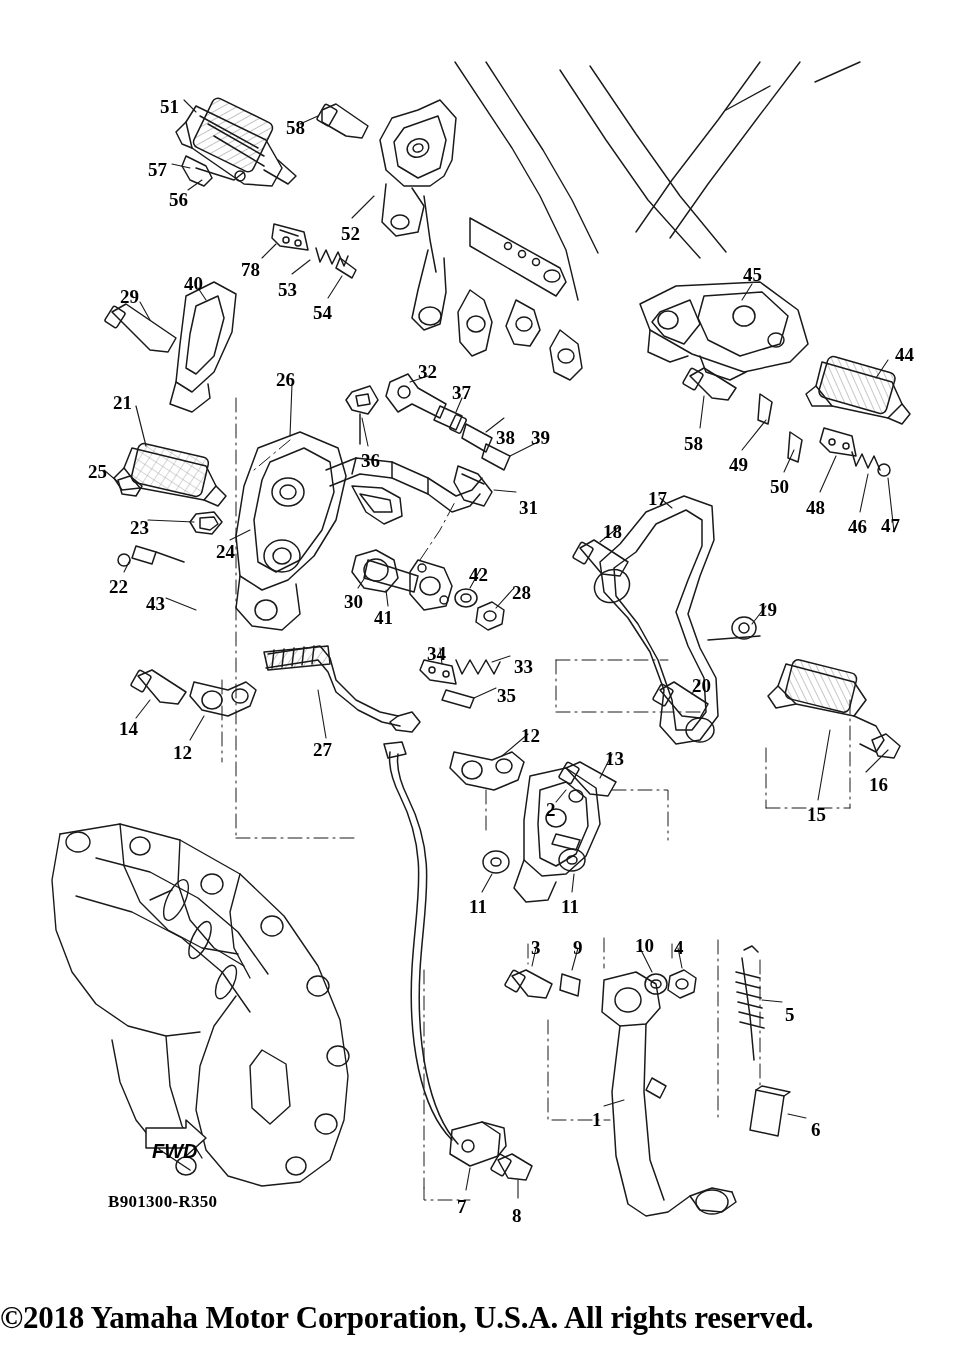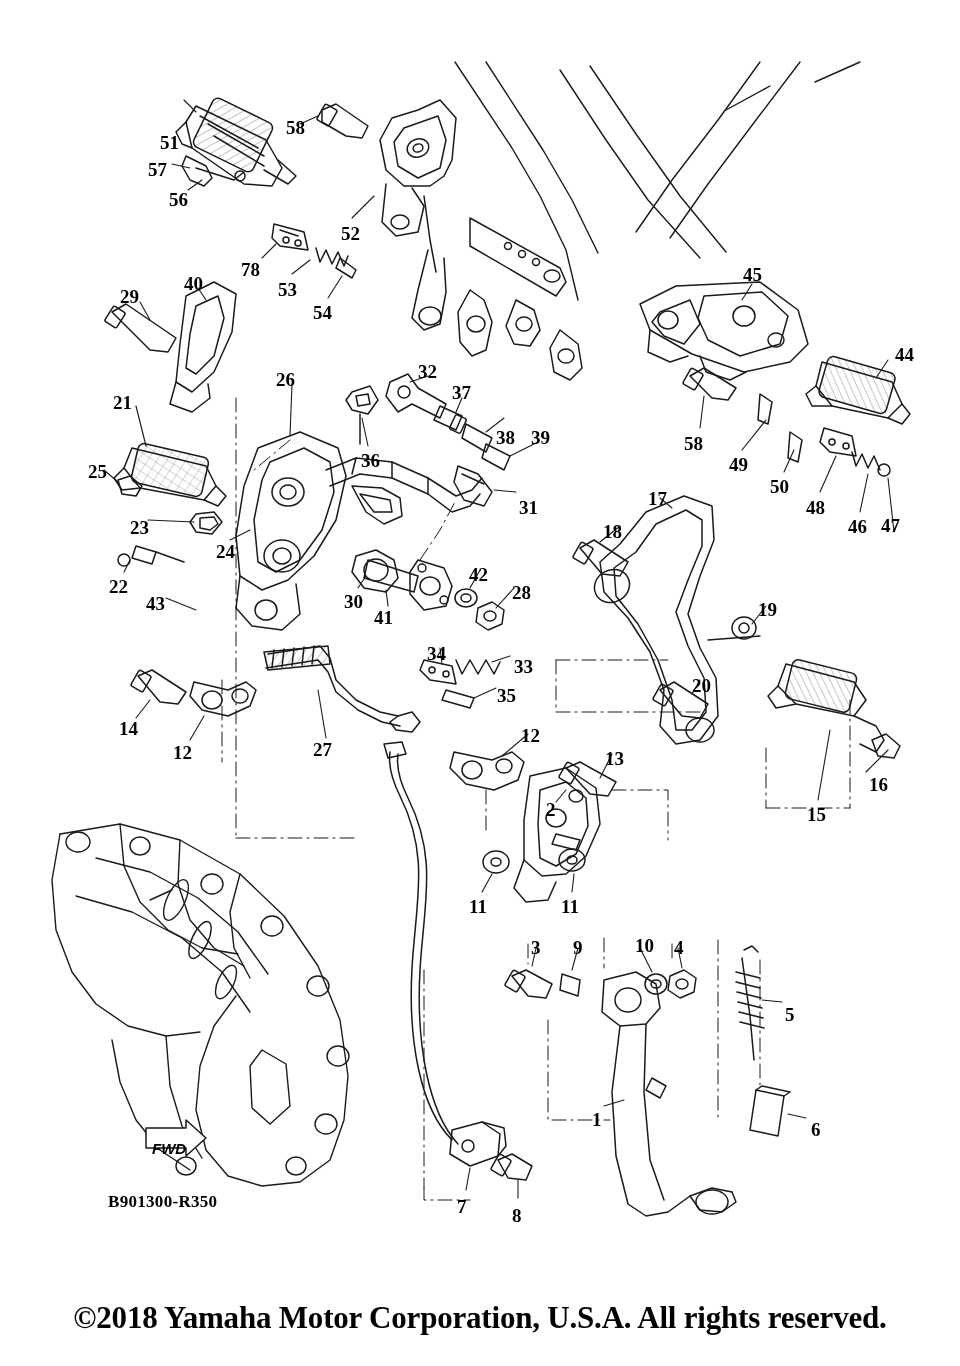--- a/index.html
+++ b/index.html
@@ -44,31 +44,30 @@
     font-size: 17px;
     font-weight: 700;
     color: #000;
     letter-spacing: 0.3px;
   }
   .fwd-label {
     position: absolute;
     left: 152px;
     top: 1140px;
     font-family: "Liberation Sans", sans-serif;
-    font-size: 15px;
+    font-size: 20px;
     font-weight: 700;
     font-style: italic;
     color: #000;
   }
   .copyright {
     position: absolute;
     left: 0;
     top: 1300px;
     width: 960px;
-    text-align: center;
     font-family: "Liberation Serif", serif;
     font-size: 31px;
     font-weight: 700;
     color: #000;
     letter-spacing: -0.2px;
   }
 </style>
 </head>
 <body>
 
@@ -475,21 +474,21 @@
 
       <path d="M146 1128 L186 1128 L186 1120 L206 1138 L186 1156 L186 1148 L146 1148 Z" fill="#fff"></path>
     </g>
   </svg>
 
   <div class="fwd-label">FWD</div>
   <div class="partcode">B901300-R350</div>
   <div class="copyright">©2018 Yamaha Motor Corporation, U.S.A. All rights reserved.</div>
 
   <div id="callout-layer">
-      <div class="callout" style="left: 160px; top: 97px; margin-top: 36px;">51</div>
+      <div class="callout" style="left: 160px; top: 97px;">51</div>
       <div class="callout" style="left: 286px; top: 118px;">58</div>
       <div class="callout" style="left: 148px; top: 160px;">57</div>
       <div class="callout" style="left: 169px; top: 190px;">56</div>
       <div class="callout" style="left: 341px; top: 224px;">52</div>
       <div class="callout" style="left: 241px; top: 260px;">78</div>
       <div class="callout" style="left: 278px; top: 280px;">53</div>
       <div class="callout" style="left: 313px; top: 303px;">54</div>
       <div class="callout" style="left: 743px; top: 265px;">45</div>
       <div class="callout" style="left: 880px; top: 345px; margin-left: 15px;">44</div>
       <div class="callout" style="left: 120px; top: 287px;">29</div>

